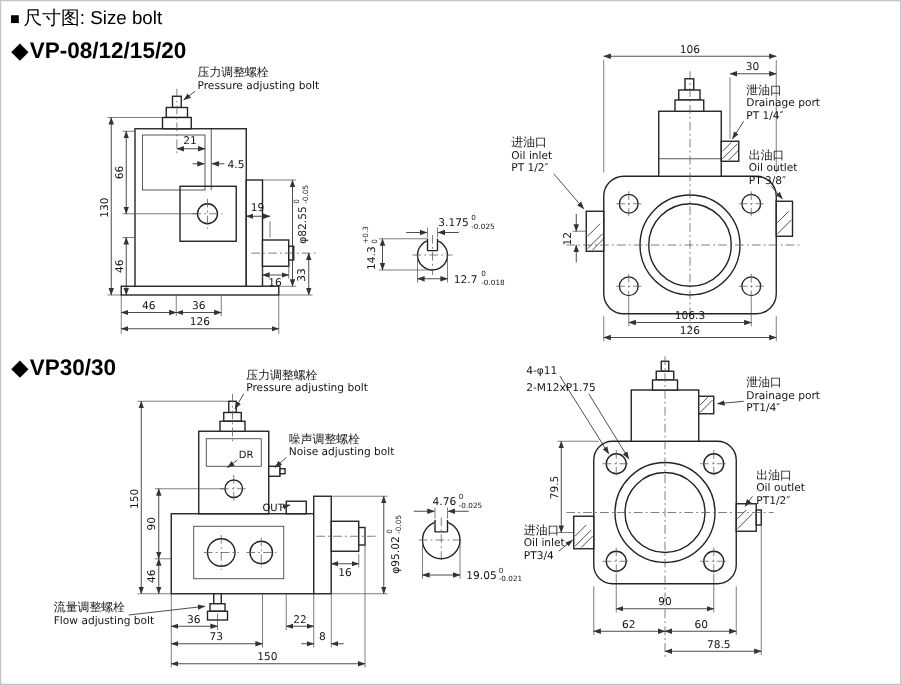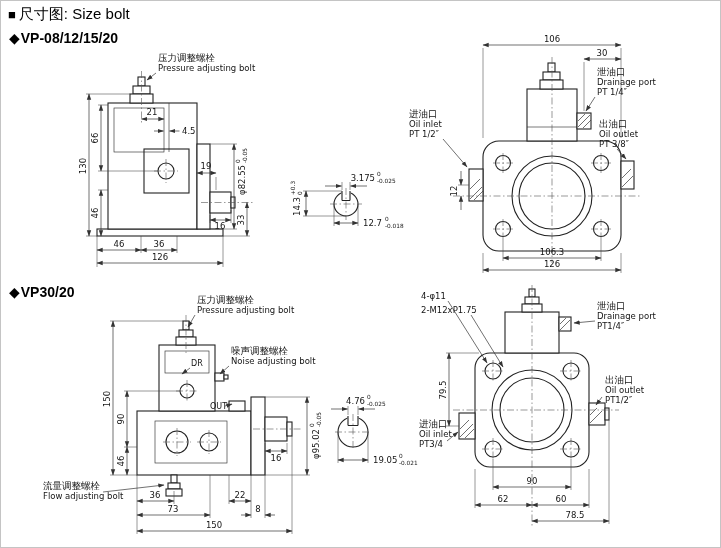--- a/index.html
+++ b/index.html
@@ -1,20 +1,20 @@
 <!DOCTYPE html>
 <html><head>
 <meta charset="utf-8">
 <style>
   *{margin:0;padding:0;box-sizing:border-box}
   body{background:#ddd;font-family:"Liberation Sans","DejaVu Sans",sans-serif}
   .canvas{position:relative;width:721px;height:548px;background:#fff;border:1px solid #c4c4c4;overflow:hidden}
   .hdr{position:absolute;left:7px;top:4px;font-size:15px;color:#000}
   .hdr .sq{font-size:13px;margin-right:3px}
-  .sec-t{position:absolute;left:8px;font-size:14px;font-weight:700;color:#000}
+  .sec-t{position:absolute;left:8px;font-size:18px;font-weight:700;color:#000}
   .sec-t .dm{margin-right:1px}
   svg{position:absolute;left:0;top:0}
   svg text{font-family:"DejaVu Sans","Liberation Sans",sans-serif;fill:#141414}
   .d{font-size:8.5px}
   .sm{font-size:8px}
   .cn{font-size:9.5px}
   .en{font-size:8.5px}
   .tol{font-size:5.8px}
   .ol{fill:none;stroke:#222;stroke-width:1.1}
   .fw{fill:#fff;stroke:#222;stroke-width:1.1}
@@ -352,16 +352,16 @@
     </g>
   </svg>
 
   <div class="hdr">
     <span class="sq">■</span><span>尺寸图: Size bolt</span>
   </div>
   <div class="sec-t" style="top:29px">
     <span class="dm">◆</span><span>VP-08/12/15/20</span>
   </div>
   <div class="sec-t" style="top:283px">
-    <span class="dm">◆</span><span>VP30/20</span>
+    <span class="dm">◆</span><span>VP30/30</span>
   </div>
 
 </div>
 
 </body></html>

